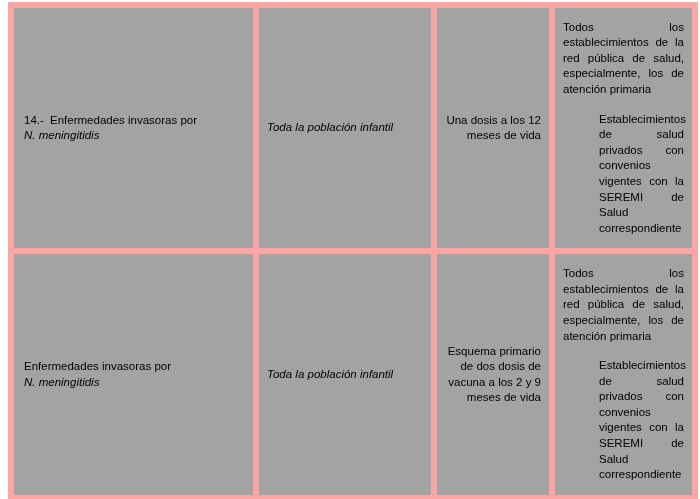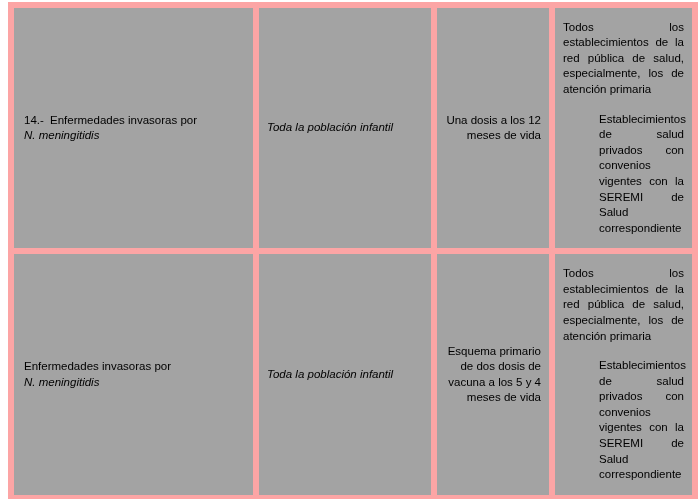--- a/index.html
+++ b/index.html
@@ -127,21 +127,21 @@
             <span class="italic">N. meningitidis</span>
           </div>
         </td>
         <td class="pop-cell">
           <div class="cell-inner">
             <span class="italic">Toda la población infantil</span>
           </div>
         </td>
         <td class="dose-cell">
           <div class="cell-inner">
-            <span>Esquema primario de dos dosis de vacuna a los 5 y 4 meses de vida</span>
+            <span>Esquema primario de dos dosis de vacuna a los 2 y 9 meses de vida</span>
           </div>
         </td>
         <td class="place-cell">
           <div class="cell-inner">
             <p class="para">Todos los establecimientos de la red pública de salud, especialmente, los de atención primaria</p>
             <p class="para">Establecimientos de salud privados con convenios vigentes con la SEREMI de Salud correspondiente</p>
           </div>
         </td>
       </tr>
     </tbody>

